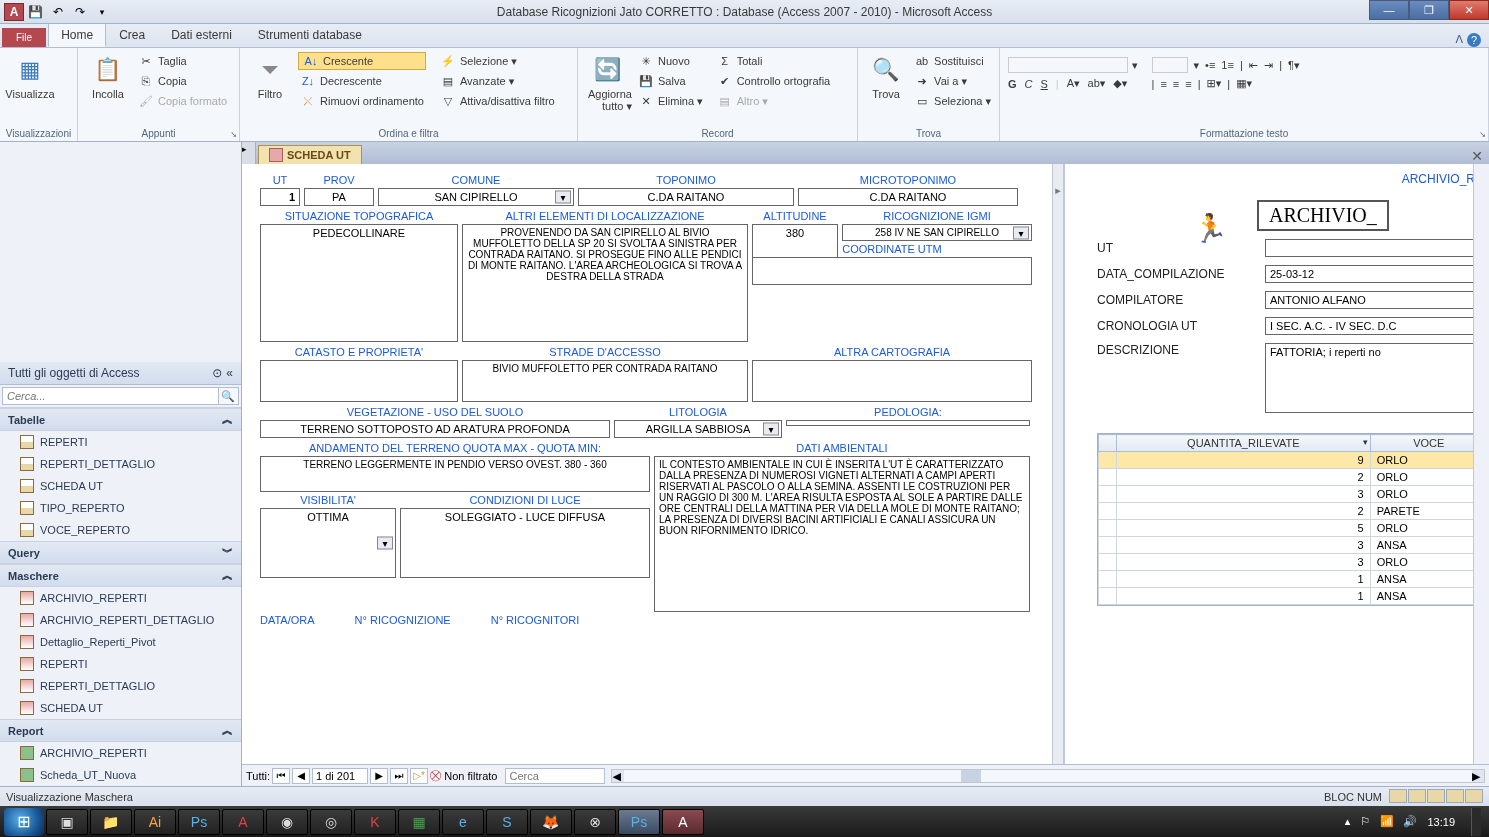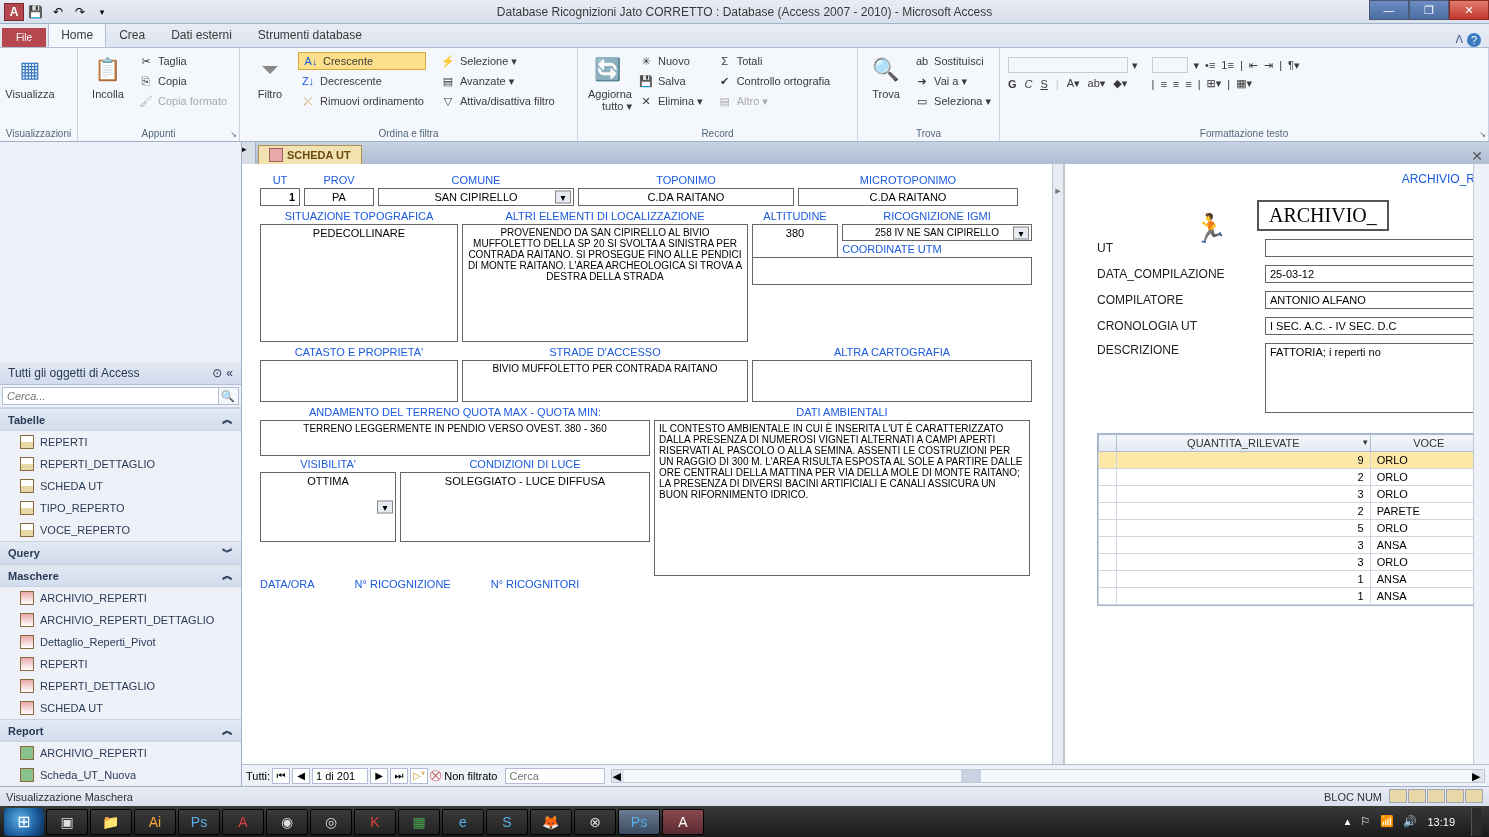--- a/index.html
+++ b/index.html
@@ -469,20 +469,34 @@
           <div class="fld" style="width:286px;">
               <span class="lbl">STRADE D'ACCESSO</span>
               <div class="tbox" style="width:286px;height:42px;font-size:10px;">BIVIO MUFFOLETTO PER CONTRADA RAITANO</div>
             </div>
           <div class="fld" style="width:280px;">
               <span class="lbl">ALTRA CARTOGRAFIA</span>
               <div class="tbox" style="width:280px;height:42px;"></div>
             </div>
         </div>
 
+        <div class="section-row">
+          <div class="fld" style="width:350px;">
+              <span class="lbl">VEGETAZIONE - USO DEL SUOLO</span>
+              <div class="tbox" style="width:350px;">TERRENO SOTTOPOSTO AD ARATURA PROFONDA</div>
+            </div>
+          <div class="fld" style="width:168px;">
+              <span class="lbl">LITOLOGIA</span>
+              <div class="tbox combo" style="width:168px;">ARGILLA SABBIOSA</div>
+            </div>
+          <div class="fld" style="width:244px;">
+              <span class="lbl">PEDOLOGIA:</span>
+              <div class="tbox" style="width:244px;"></div>
+            </div>
+        </div>
 
         <div class="section-row">
           <div style="width:390px;">
             <div class="fld">
                 <span class="lbl" style="text-align:left;">ANDAMENTO DEL TERRENO QUOTA MAX - QUOTA MIN:</span>
                 <div class="tbox" style="width:390px;height:36px;font-size:10px;">TERRENO LEGGERMENTE IN PENDIO VERSO OVEST.  380 - 360</div>
               </div>
             <div class="section-row" style="margin-top:2px;justify-content:flex-end;">
               <div class="fld" style="width:136px;">
                   <span class="lbl">VISIBILITA'</span>

